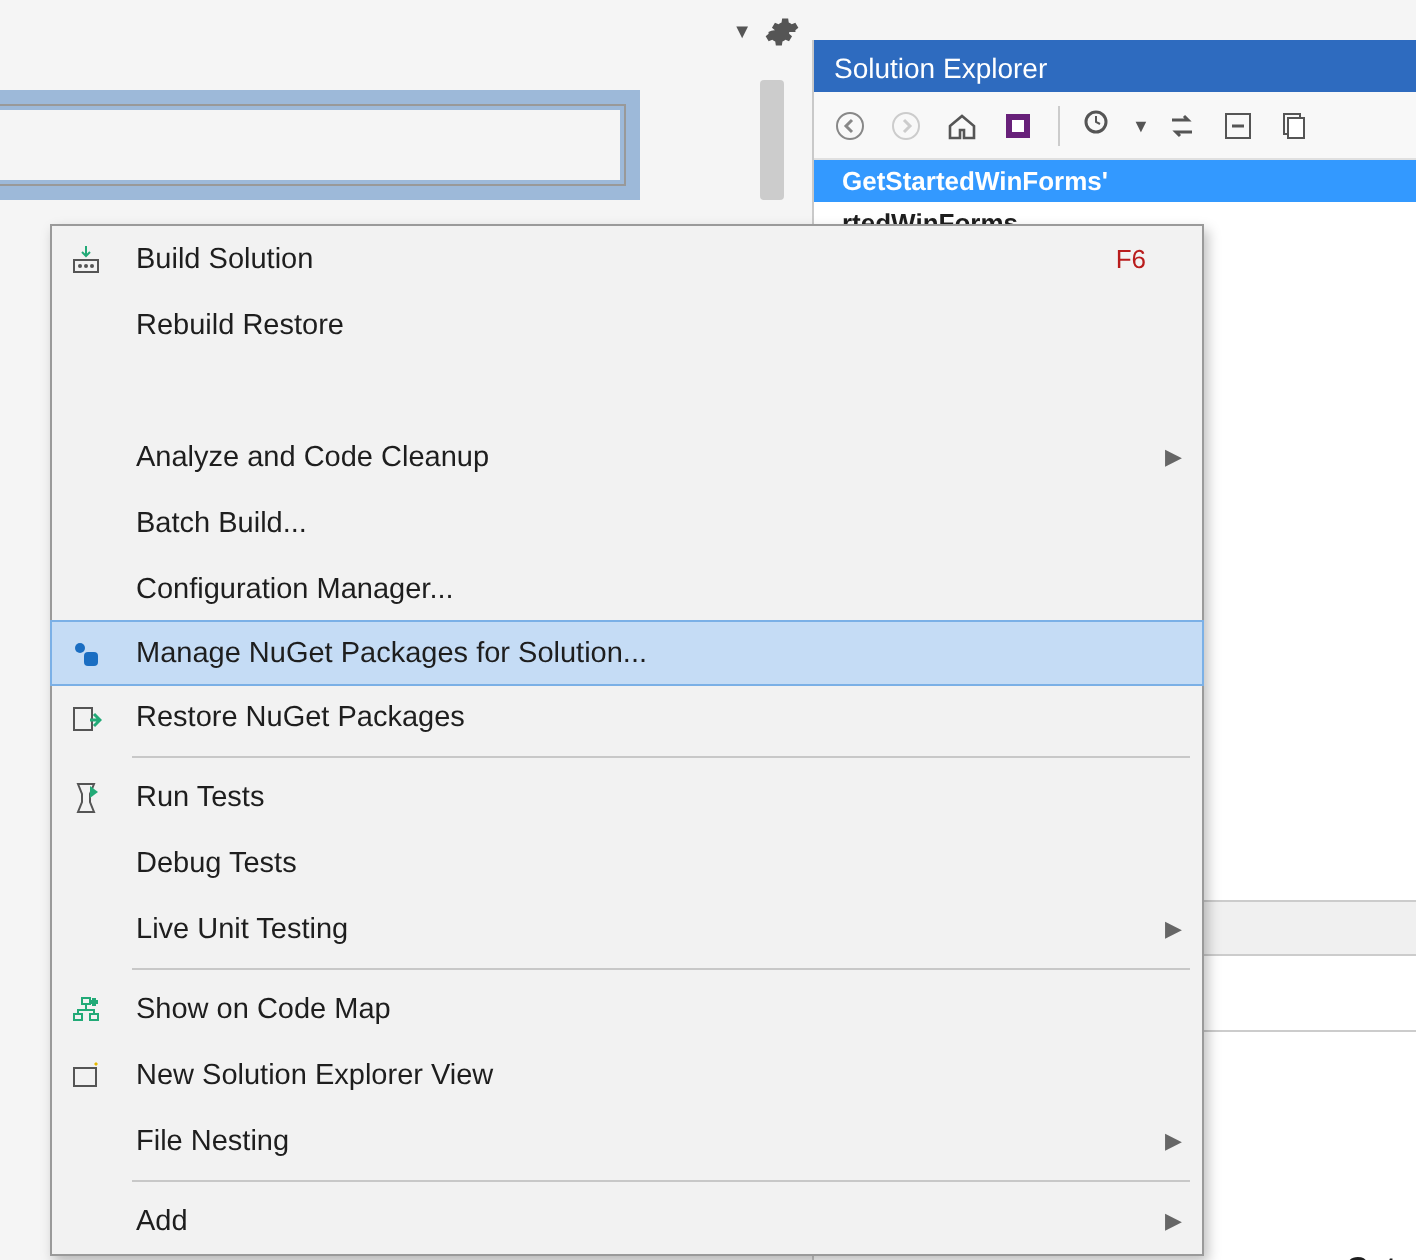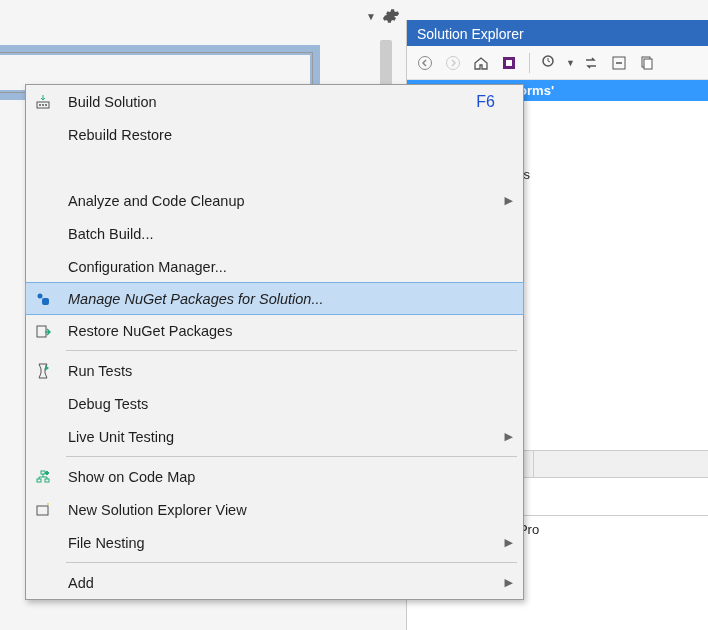--- a/index.html
+++ b/index.html
@@ -135,23 +135,23 @@
     top: 40px;
     width: 12px;
     height: 60px;
     background: #ccc;
     border-radius:2px;
   }
 
   
   .context-menu {
     position: absolute;
-    top: 84px;
+    top: 112px;
     left: 25px;
-    width: 499px;
+    width: 577px;
     background: #f2f2f2;
     border: 1px solid #9a9a9a;
     box-shadow: 2px 3px 6px rgba(0,0,0,0.25);
   }
   .context-menu .row {
     display: flex;
     align-items: center;
     height: 33px;
     padding: 0 8px 0 0;
     position: relative;
@@ -166,35 +166,34 @@
     height: 100%;
     display:flex; align-items:center; justify-content:center;
     flex-shrink:0;
   }
   .context-menu .label {
     flex: 1;
     padding-left: 8px;
     font-size: 14.5px;
   }
   .context-menu .shortcut {
-    color:#1d4ed8;
-    font-size:16px;
+    color:#b91c1c;
+    font-size:13px;
     padding-right:20px;
   }
   .context-menu .submenu-arrow {
     position:absolute;
     right:10px;
     font-size:11px;
     color:#666;
   }
   .context-menu .row.highlight {
     background:#c5dcf5;
     border:1px solid #7bb0e6;
     margin:-1px;
-    font-style:italic;
   }
 
   svg { pointer-events:none; }
 </style>
 </head>
 <body>
 
 <div class="top-toolbar">
   <span class="chev">▼</span>
   <span>

